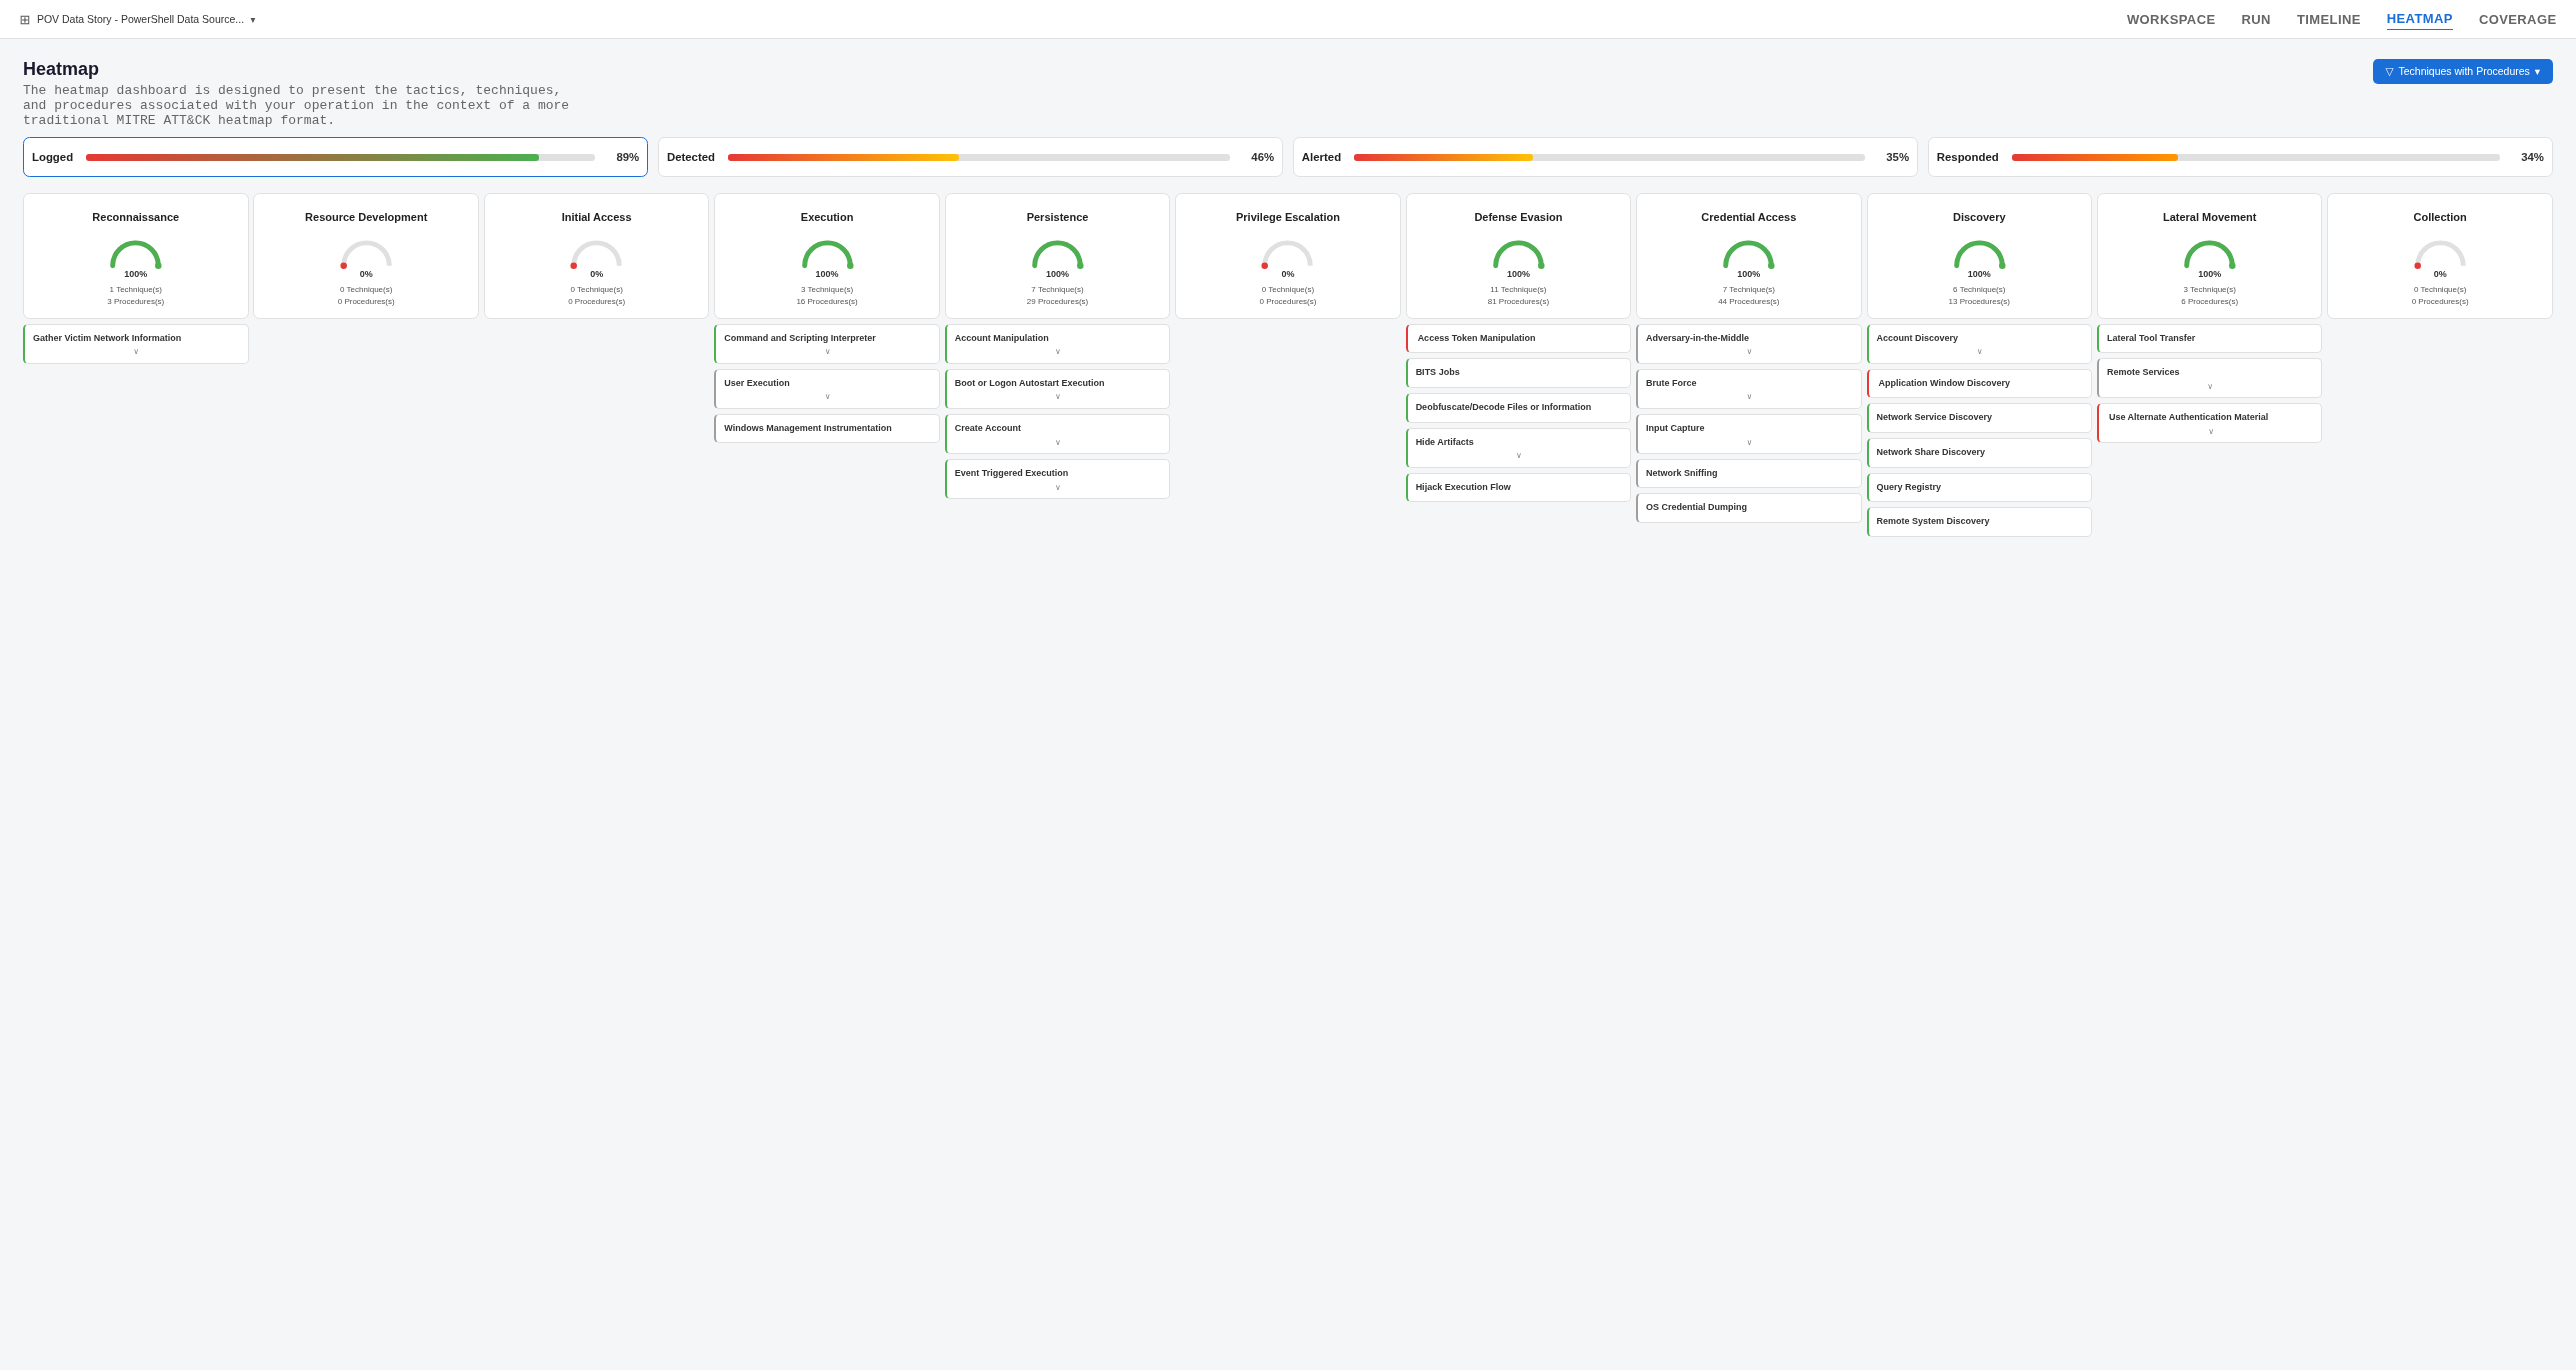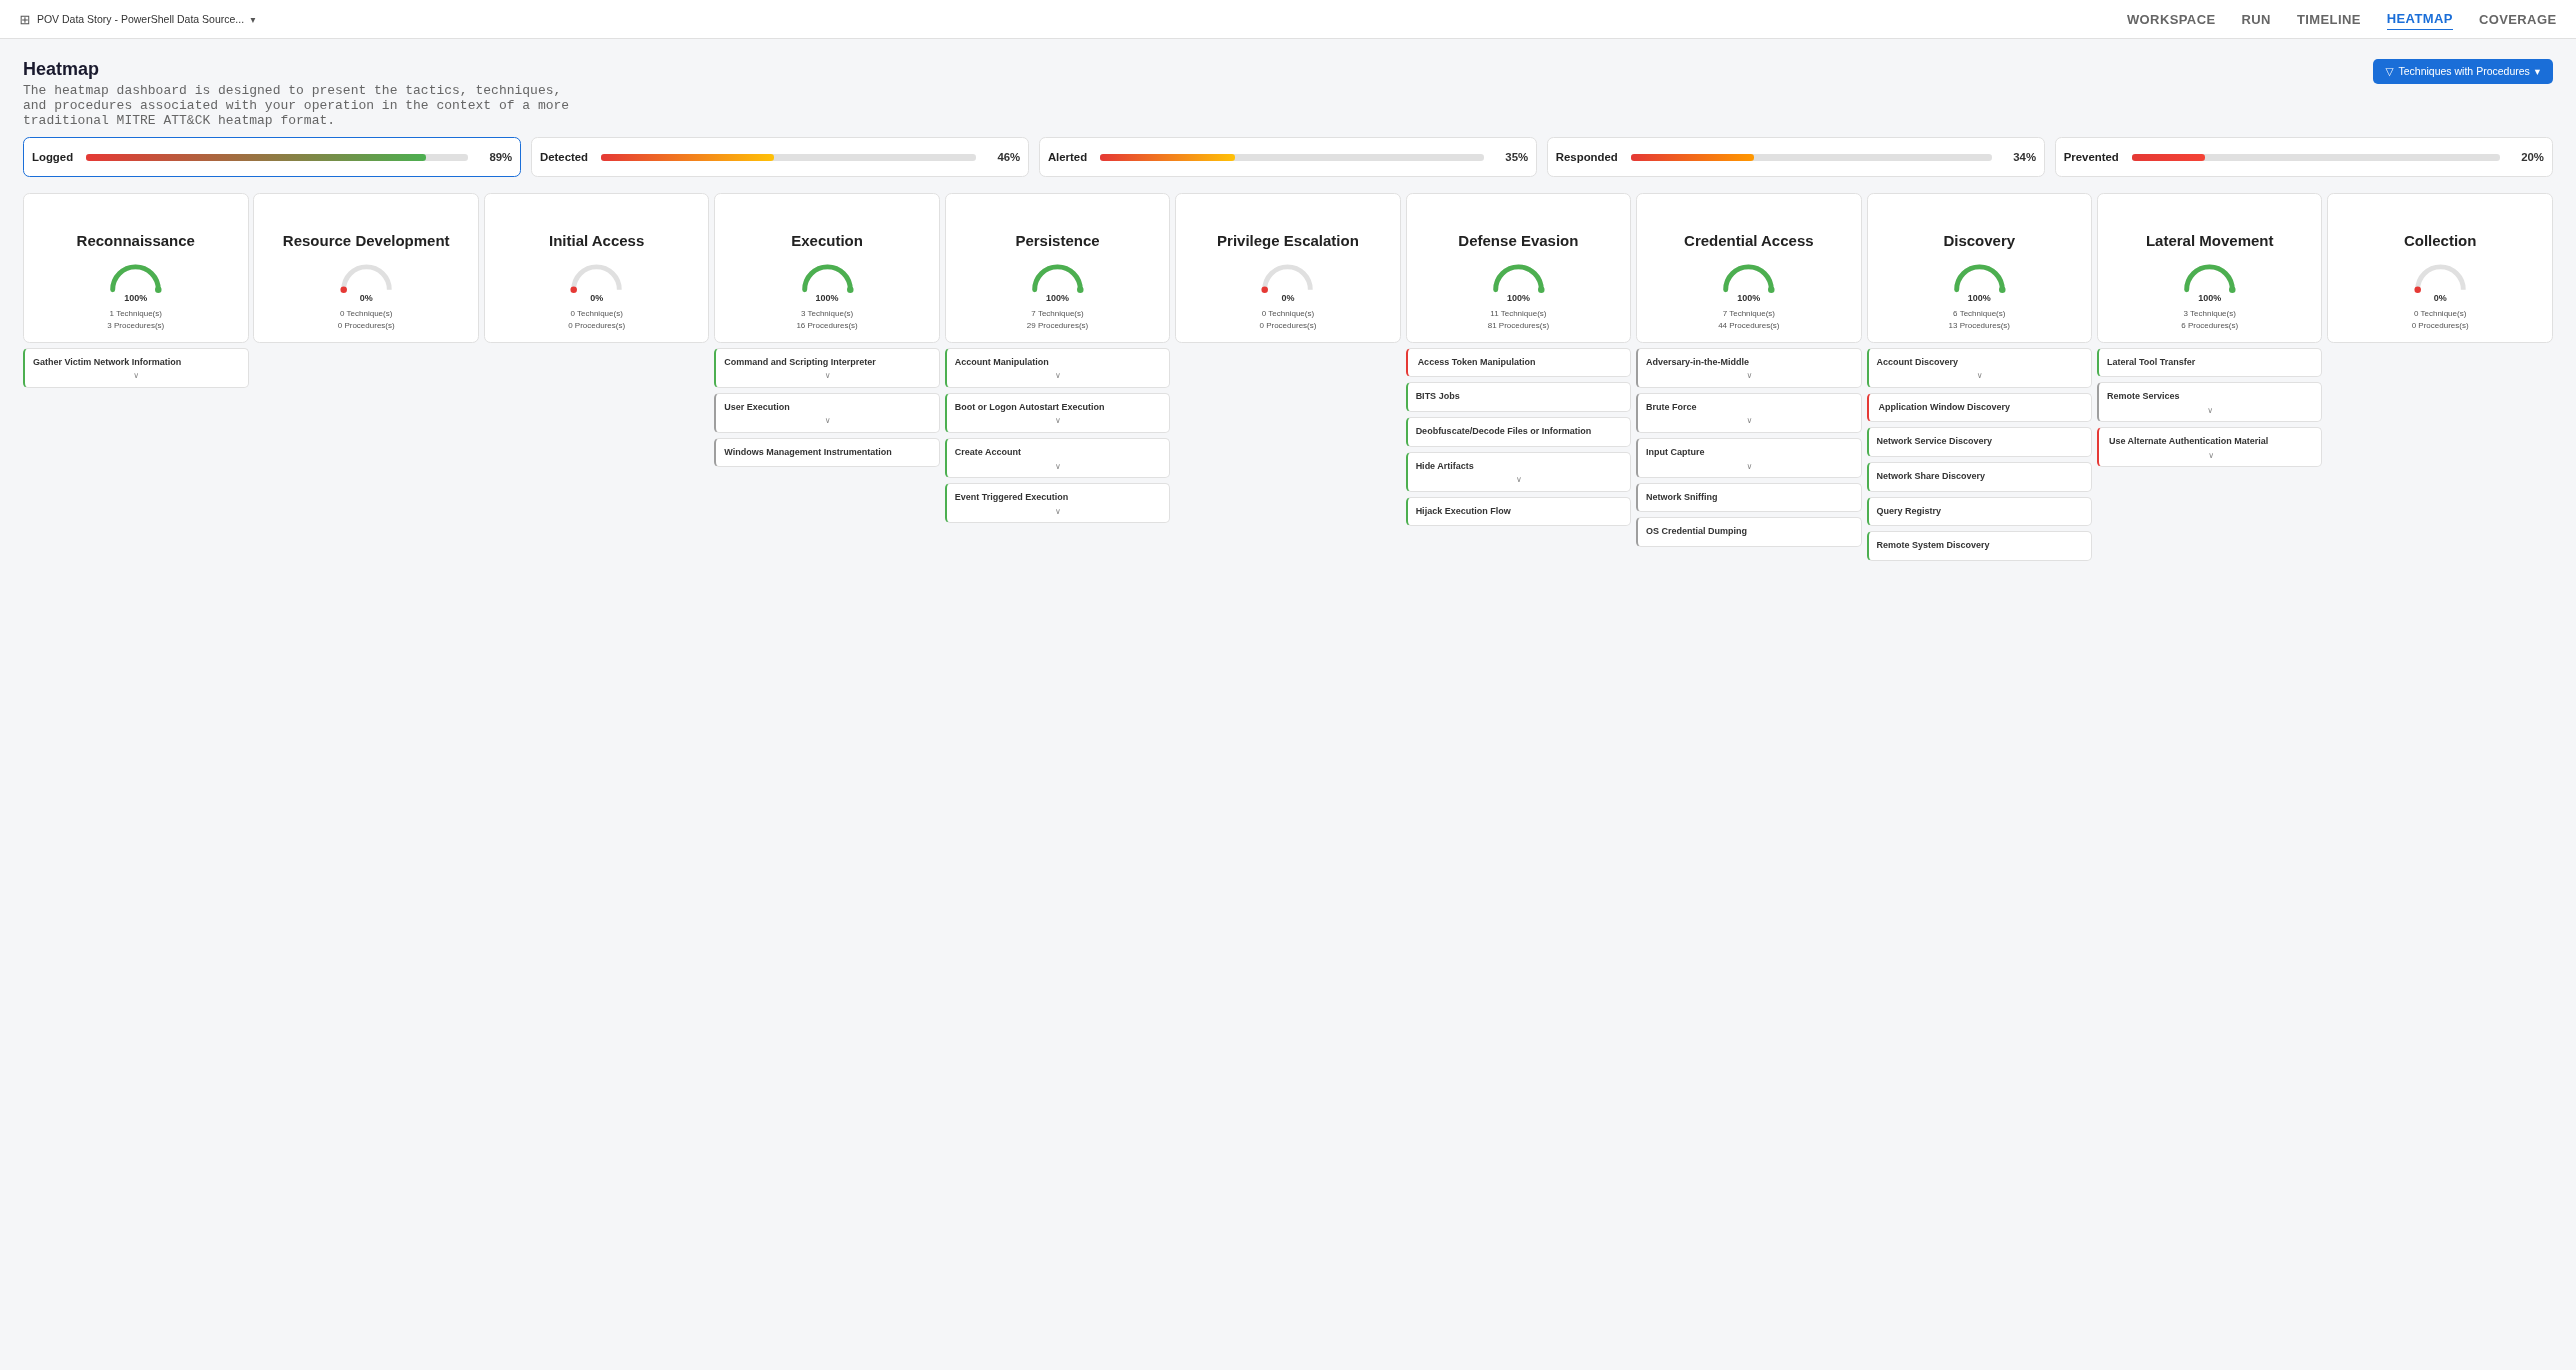--- a/index.html
+++ b/index.html
@@ -179,30 +179,29 @@
       gap: 4.9px;
     }
     .tactic-header {
       background: #fff;
       border: 0.8px solid #e0e0e0;
       border-radius: 6.5px;
       padding: 9.7px;
       text-align: center;
     }
     .tactic-name {
-      font-size: 15px;
+      font-size: 11px;
       font-weight: 700;
       color: #222;
       margin-bottom: 8px;
       line-height: 1.3;
       min-height: 26px;
       display: flex;
       align-items: center;
       justify-content: center;
-      margin-top: 24px;
     }
 
     
     .gauge-container {
       display: flex;
       flex-direction: column;
       align-items: center;
       margin-bottom: 4.9px;
     }
     .gauge-svg {
@@ -319,30 +318,20 @@
       <div class="coverage-card">
     <span class="coverage-card-label">Responded</span>
     <div class="coverage-bar-container">
       <div class="coverage-bar-track">
         <div class="coverage-bar-fill" style="width:34%; background: linear-gradient(to right, #e53935, #ff9800);">
         </div>
       </div>
     </div>
     <span class="coverage-pct">34%</span>
   </div>
-      <div class="coverage-card">
-    <span class="coverage-card-label">Prevented</span>
-    <div class="coverage-bar-container">
-      <div class="coverage-bar-track">
-        <div class="coverage-bar-fill" style="width:20%; background: linear-gradient(to right, #e53935, #f44336);">
-        </div>
-      </div>
-    </div>
-    <span class="coverage-pct">20%</span>
-  </div>
     </div>
 
   <div class="heatmap-area" id="heatmap-area">
       <div class="tactic-col">
         <div class="tactic-header">
     <div class="tactic-name">Reconnaissance</div>
     <div class="gauge-container">
       <svg class="gauge-svg" viewBox="0 0 70 38">
     <path d="M 7 34 A 28 28 0 1 1 63 34" class="gauge-arc-bg"></path>
     <path d="M 7 34 A 28 28 0 0 1 63 34" class="gauge-arc-fill" stroke="#4caf50"></path>

